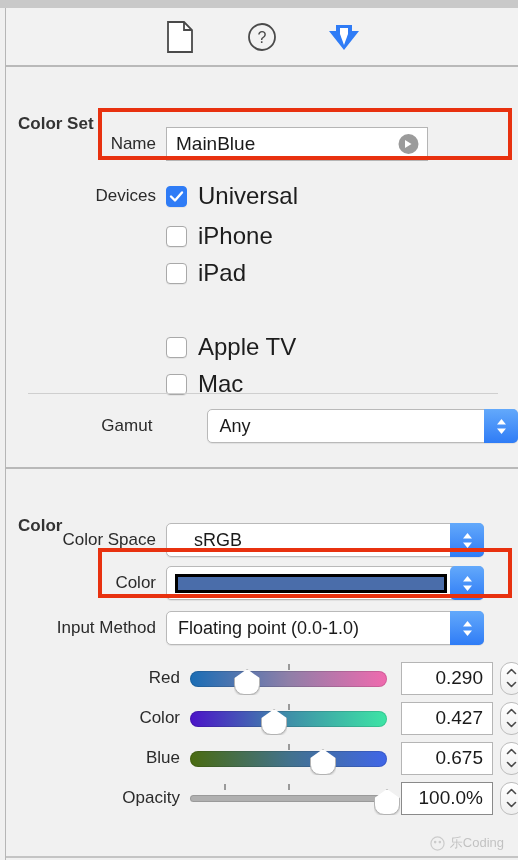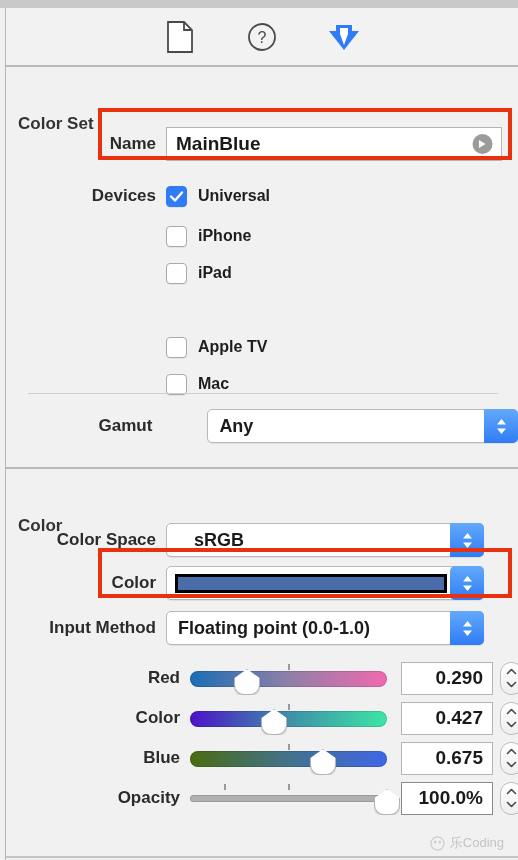--- a/index.html
+++ b/index.html
@@ -102,35 +102,34 @@
     width: 470px; height: 1px;
     background: #cfcfcf;
   }
   #rule-gamut { top: 385px; }
 
   
   .row {
     position: absolute;
     display: flex;
     align-items: center;
-    font-weight: bold;
   }
   .lbl {
     font-size: 17px;
     color: #2b2b2b;
     text-align: right;
     white-space: nowrap;
   }
 
   
   .name-row { left: 0; top: 112px; width: 512px; height: 48px; }
   .name-lbl { width: 160px; padding-right: 10px; }
   .name-field {
     position: relative;
-    width: 336px;
+    width: 262px;
     height: 34px;
     background: #ffffff;
     border: 1px solid #b5b5b5;
     display: flex;
     align-items: center;
     padding-left: 9px;
     font-size: 19px;
     color: #1a1a1a;
   }
   .name-arrow {
@@ -150,21 +149,21 @@
     background: #ffffff;
     flex: 0 0 auto;
     position: relative;
     box-shadow: 0 1px 0 rgba(0,0,0,0.05);
   }
   .checkbox.checked {
     background: #2f7cf6;
     border-color: #2f7cf6;
   }
   .chk-text {
-    font-size: 16px;
+    font-size: 24px;
     color: #1d1d1d;
     margin-left: 11px;
     white-space: nowrap;
   }
 
   
   .popup {
     position: relative;
     height: 34px;
     background: #ffffff;

